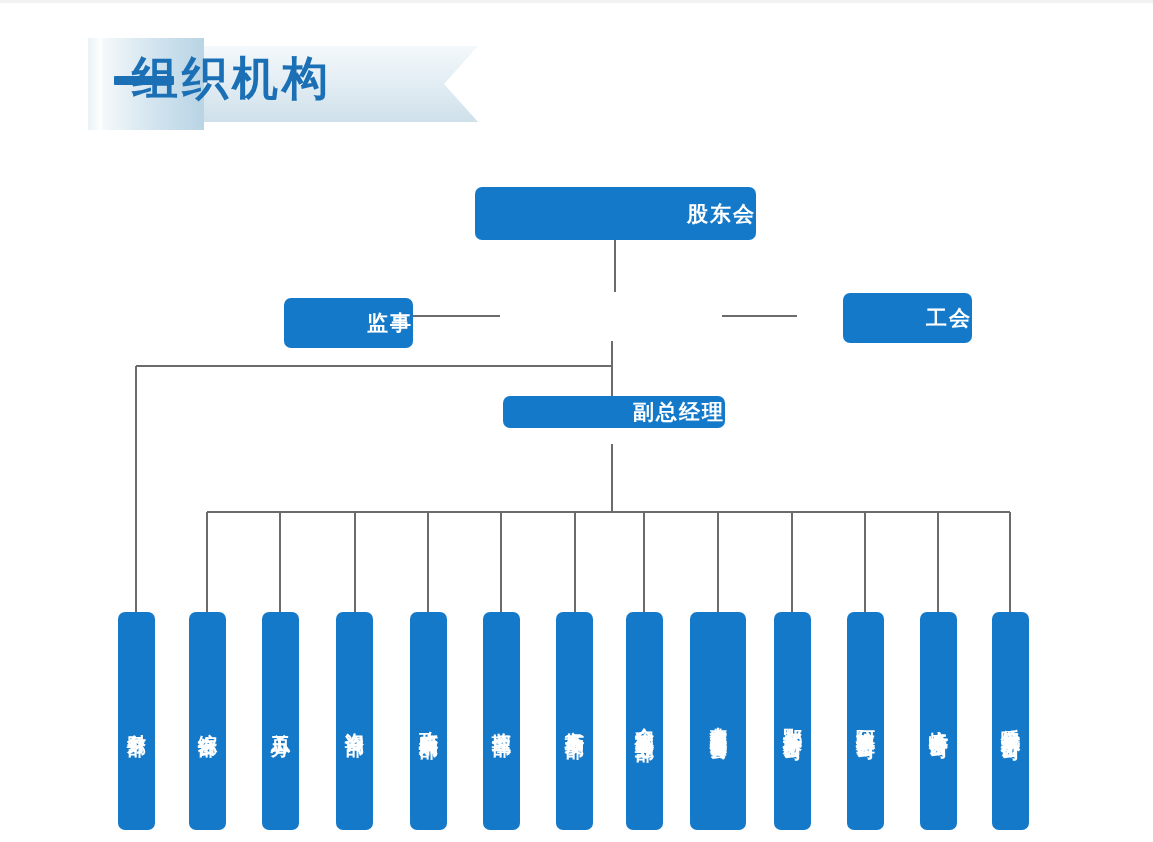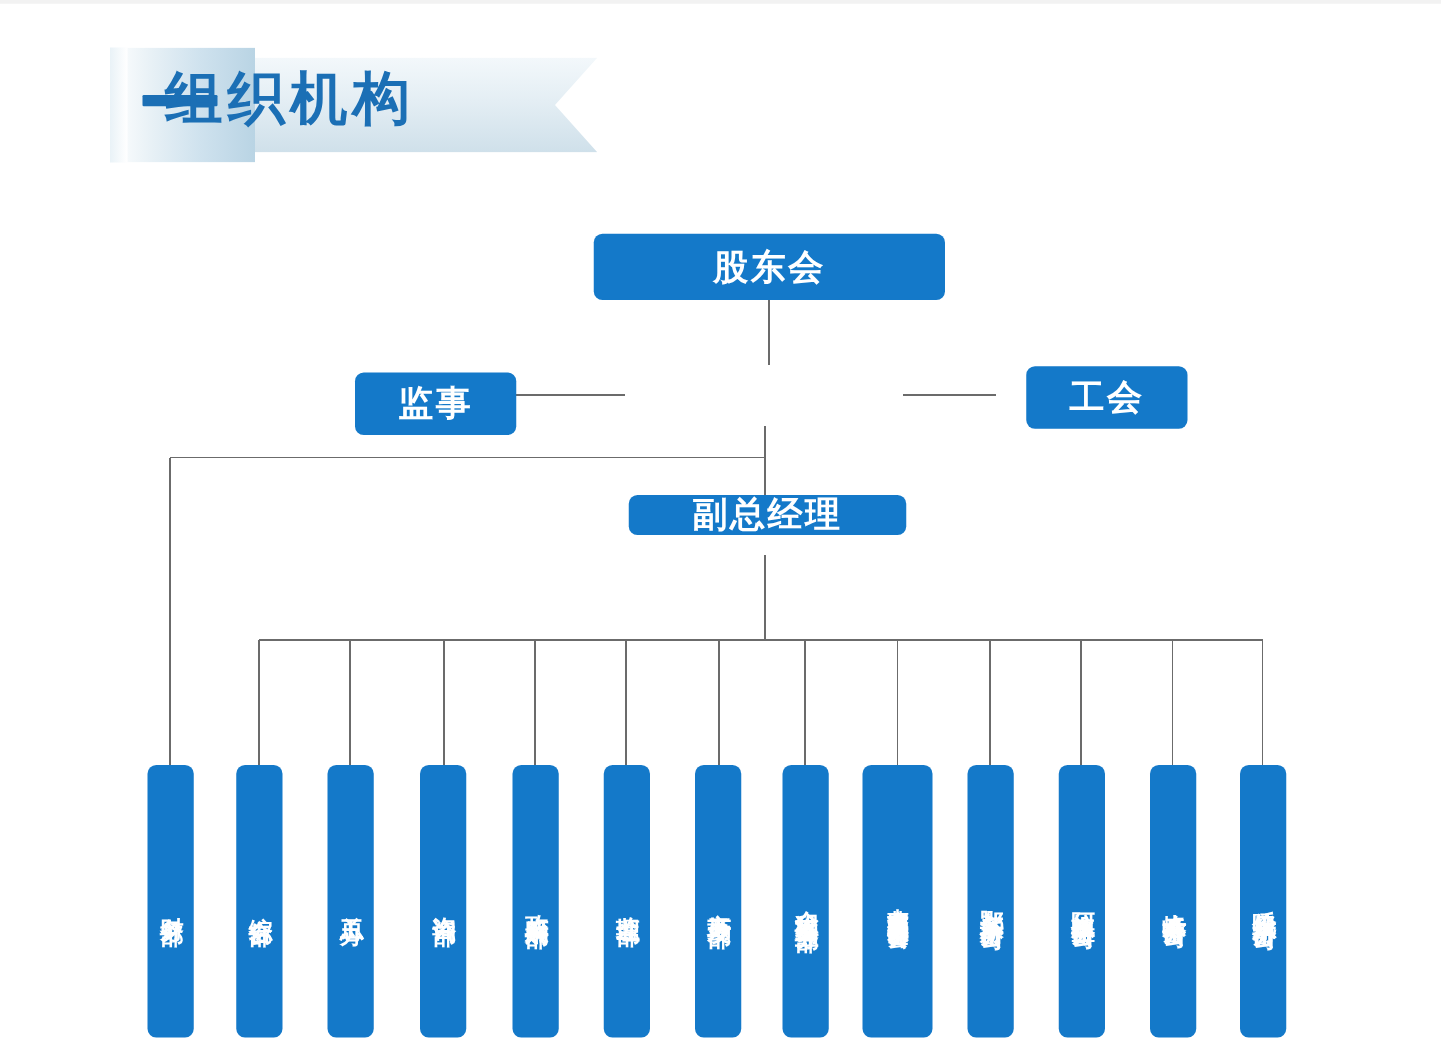--- a/index.html
+++ b/index.html
@@ -91,23 +91,24 @@
     background: #1479c9;
     border-radius: 7px;
     color: #ffffff;
     display: flex;
     align-items: center;
     justify-content: center;
     text-align: center;
     box-sizing: border-box;
   }
   .node.horiz {
-    font-size: 28px;
+    font-size: 21px;
     font-weight: bold;
     letter-spacing: 2px;
+    justify-content: flex-end;
   }
   .node.vert {
     writing-mode: vertical-rl;
     text-orientation: upright;
     font-size: 19px;
     font-weight: bold;
     letter-spacing: 2px;
     line-height: 1.06;
     padding: 10px 0;
     white-space: pre-wrap;
@@ -177,21 +178,21 @@
 
   <div class="node horiz" style="left:475px; top:187px; width:281px; height:53px;">
     <span>股东会</span>
   </div>
 
   <div class="node horiz" style="left:284px; top:298px; width:129px; height:50px;">
     <span>监事</span>
   </div>
 
 
-  <div class="node horiz" style="left:821px; top:293px; width:129px; height:50px;">
+  <div class="node horiz" style="left:843px; top:293px; width:129px; height:50px;">
     <span>工会</span>
   </div>
 
   <div class="node horiz" style="left:503px; top:396px; width:222px; height:32px;">
     <span>副总经理</span>
   </div>
 
   <div class="node vert" style="left:118px; top:612px; width:37px; height:218px;">
     <span>财务部</span>
   </div>

